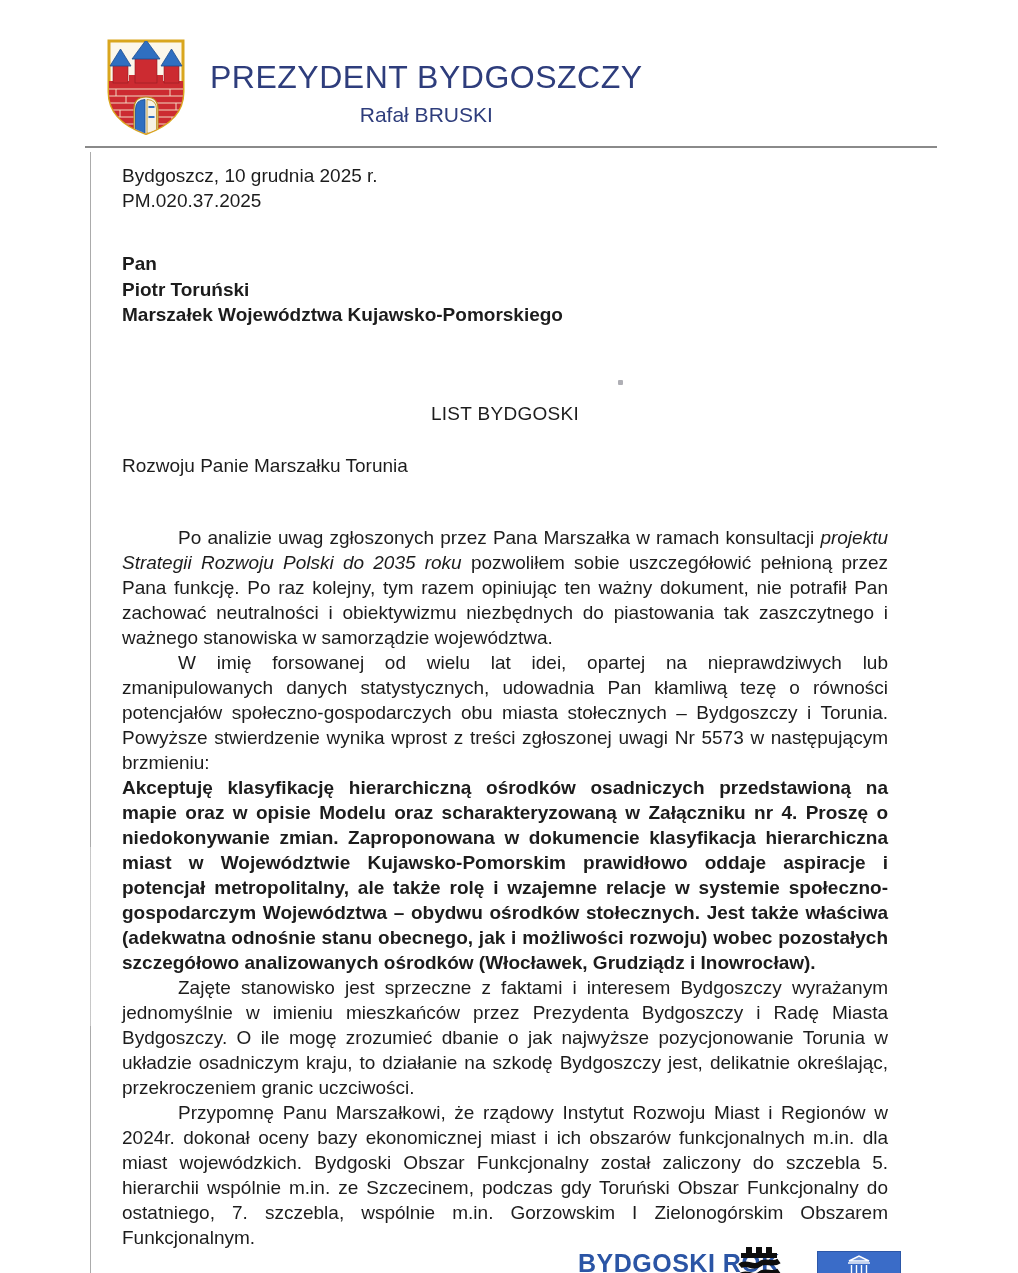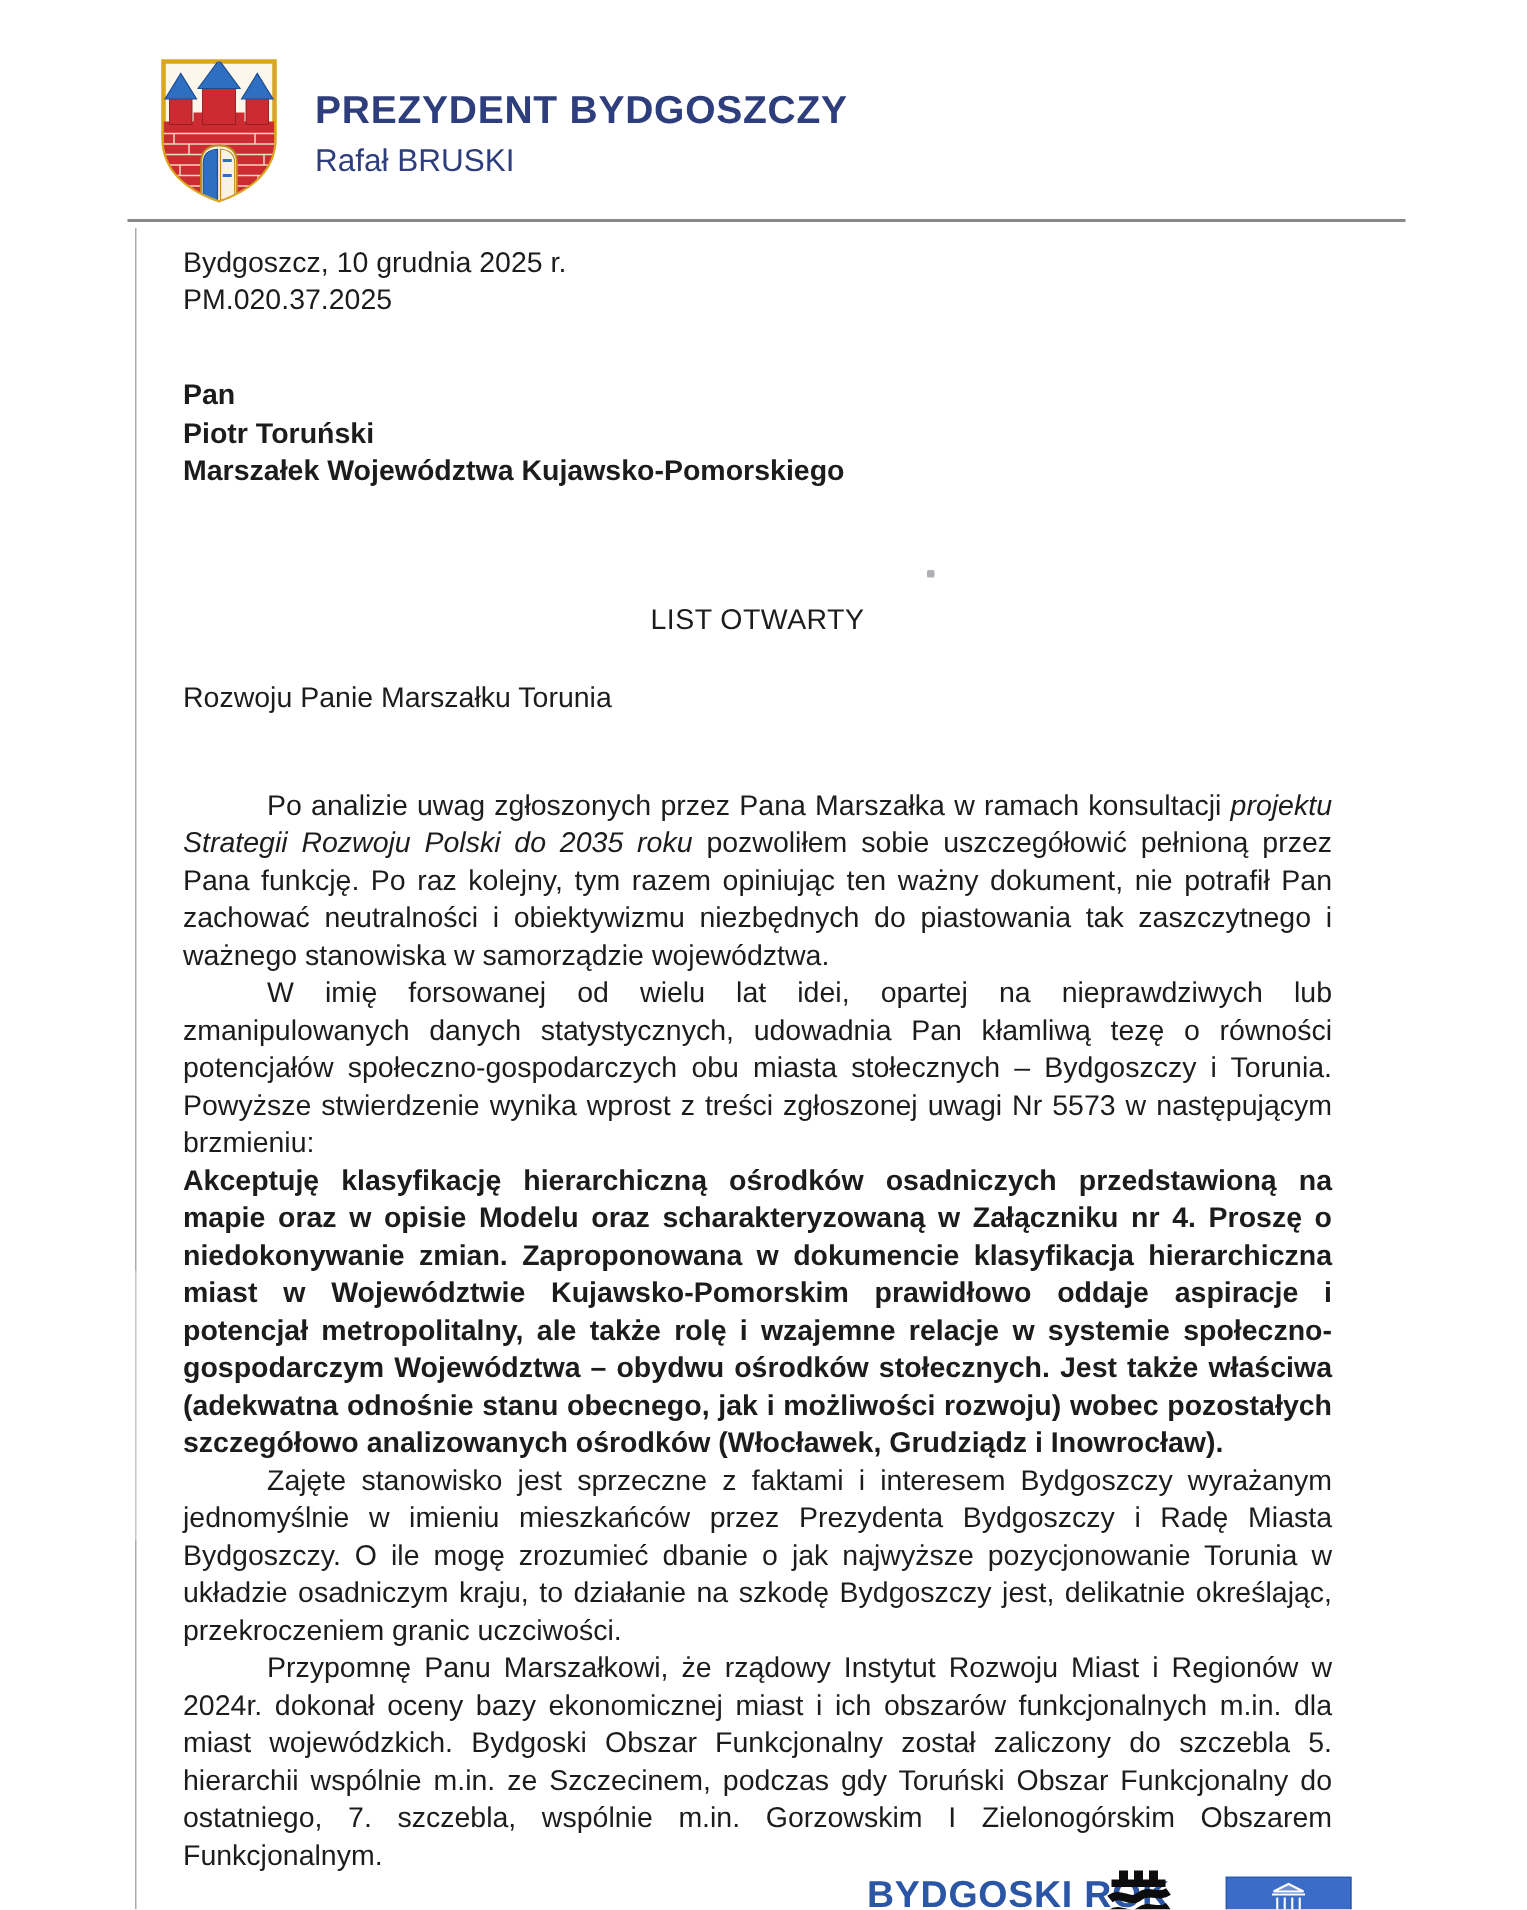--- a/index.html
+++ b/index.html
@@ -17,25 +17,25 @@
     width:1018px;height:1273px;
     background:#ffffff;
     overflow:hidden;
     font-family:"Liberation Sans",sans-serif;
     color:var(--ink);
   }
   
   .crest{position:absolute;left:100px;top:36px;width:92px;height:102px;}
   .lh-text{position:absolute;left:210px;top:57px;line-height:1.25;}
   .lh-title{
-    font-size:26px;letter-spacing:0.5px;color:var(--header-blue);
-    font-weight:700;
+    font-size:32px;letter-spacing:0.5px;color:var(--header-blue);
+    font-weight:400;
   }
   .lh-name{
-    font-size:21px;color:var(--header-blue);font-weight:400;margin-top:5px;
+    font-size:21px;color:var(--header-blue);font-weight:400;margin-top:5px;text-align:center;
   }
   .rule{
     position:absolute;left:85px;top:146px;width:852px;height:0;
     border-top:2px solid #767676;opacity:.85;
   }
   .fold-line{
     position:absolute;left:90px;top:152px;width:1px;height:1121px;
     background:linear-gradient(#8f8f8f 0 62%, #b5b5b5 62% 78%, #8f8f8f 78% 100%);
     opacity:.75;
   }
@@ -144,21 +144,21 @@
 
     <div class="meta-line">Bydgoszcz, 10 grudnia 2025 r.</div>
     <div class="meta-line">PM.020.37.2025</div>
 
     <div class="addressee">
       <div>Pan</div>
       <div>Piotr Toruński</div>
       <div>Marszałek Województwa Kujawsko-Pomorskiego</div>
     </div>
 
-    <div class="title">LIST OTWARTY</div>
+    <div class="title">LIST BYDGOSKI</div>
 
     <div class="salutation">Rozwoju Panie Marszałku Torunia</div>
 
     <div class="body-text">
       <p class="indent"><span>Po analizie uwag zgłoszonych przez Pana Marszałka w ramach konsultacji </span><i>projektu Strategii Rozwoju Polski do 2035 roku</i><span> pozwoliłem sobie uszczegółowić pełnioną przez Pana funkcję. Po raz kolejny, tym razem opiniując ten ważny dokument, nie potrafił Pan zachować neutralności i obiektywizmu niezbędnych do piastowania tak zaszczytnego i ważnego stanowiska w samorządzie województwa.</span></p>
       <p class="indent">W imię forsowanej od wielu lat idei, opartej na nieprawdziwych lub zmanipulowanych danych statystycznych, udowadnia Pan kłamliwą tezę o równości potencjałów społeczno-gospodarczych obu miasta stołecznych – Bydgoszczy i Torunia. Powyższe stwierdzenie wynika wprost z treści zgłoszonej uwagi Nr 5573 w następującym brzmieniu:</p>
       <p class="quote">Akceptuję klasyfikację hierarchiczną ośrodków osadniczych przedstawioną na mapie oraz w opisie Modelu oraz scharakteryzowaną w Załączniku nr 4. Proszę o niedokonywanie zmian. Zaproponowana w dokumencie klasyfikacja hierarchiczna miast w Województwie Kujawsko-Pomorskim prawidłowo oddaje aspiracje i potencjał metropolitalny, ale także rolę i wzajemne relacje w systemie społeczno-gospodarczym Województwa – obydwu ośrodków stołecznych. Jest także właściwa (adekwatna odnośnie stanu obecnego, jak i możliwości rozwoju) wobec pozostałych szczegółowo analizowanych ośrodków (Włocławek, Grudziądz i Inowrocław).</p>
       <p class="indent">Zajęte stanowisko jest sprzeczne z faktami i interesem Bydgoszczy wyrażanym jednomyślnie w imieniu mieszkańców przez Prezydenta Bydgoszczy i Radę Miasta Bydgoszczy. O ile mogę zrozumieć dbanie o jak najwyższe pozycjonowanie Torunia w układzie osadniczym kraju, to działanie na szkodę Bydgoszczy jest, delikatnie określając, przekroczeniem granic uczciwości.</p>
       <p class="indent">Przypomnę Panu Marszałkowi, że rządowy Instytut Rozwoju Miast i Regionów w 2024r. dokonał oceny bazy ekonomicznej miast i ich obszarów funkcjonalnych m.in. dla miast wojewódzkich. Bydgoski Obszar Funkcjonalny został zaliczony do szczebla 5. hierarchii wspólnie m.in. ze Szczecinem, podczas gdy Toruński Obszar Funkcjonalny do ostatniego, 7. szczebla, wspólnie m.in. Gorzowskim I Zielonogórskim Obszarem Funkcjonalnym.</p>
     </div>

